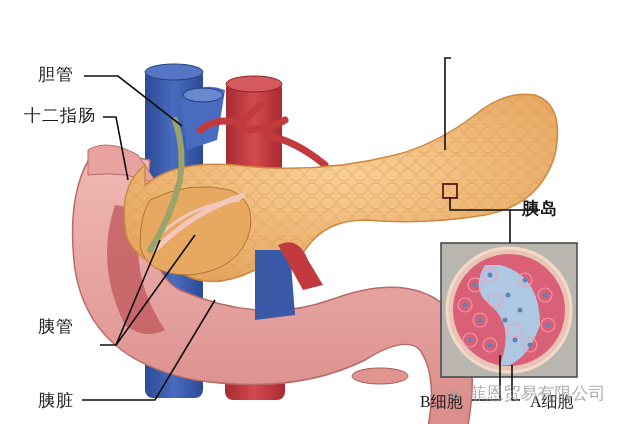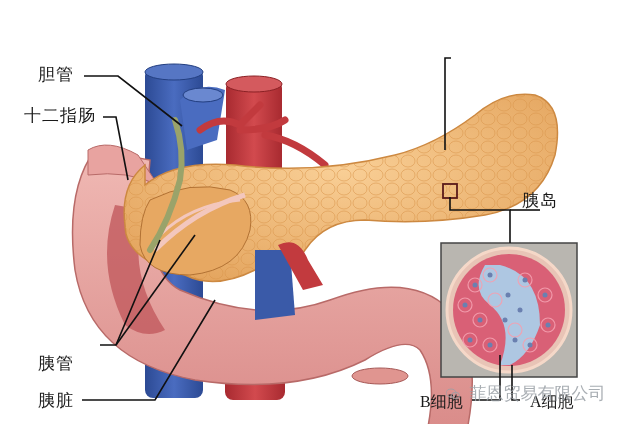--- a/index.html
+++ b/index.html
@@ -121,22 +121,22 @@
       <path d="M100 345 L116 345 L160 240"></path>
       <path d="M116 345 L195 235"></path>
       <path d="M82 400 L155 400 L215 300"></path>
       <path d="M472 400 L500 400 L500 355"></path>
       <path d="M520 400 L512 400 L512 365"></path>
     </g>
   </svg>
 
   <span class="label" style="left:38px;top:66px;">胆管</span>
   <span class="label" style="left:24px;top:107px;">十二指肠</span>
-  <span class="label" style="left:522px;top:192px;">胰岛</span>
-  <span class="label" style="left:38px;top:356px;font-family:Liberation Mono, monospace;">胰管</span>
+  <span class="label" style="left:522px;top:200px;font-weight:bold;">胰岛</span>
+  <span class="label" style="left:38px;top:318px;">胰管</span>
   <span class="label" style="left:38px;top:392px;">胰脏</span>
   <span class="label serif" style="left:420px;top:394px;">B细胞</span>
   <span class="label serif" style="left:530px;top:394px;">A细胞</span>
 
   <div class="watermark">
     <svg class="wm-icon" viewBox="0 0 14 12">
       <ellipse cx="5" cy="5" rx="5" ry="4" fill="none" stroke="#9aa0a6" stroke-width="1"></ellipse>
       <ellipse cx="9.5" cy="7.5" rx="4" ry="3.2" fill="none" stroke="#9aa0a6" stroke-width="1"></ellipse>
     </svg>
     <span>菲恩贸易有限公司</span>

